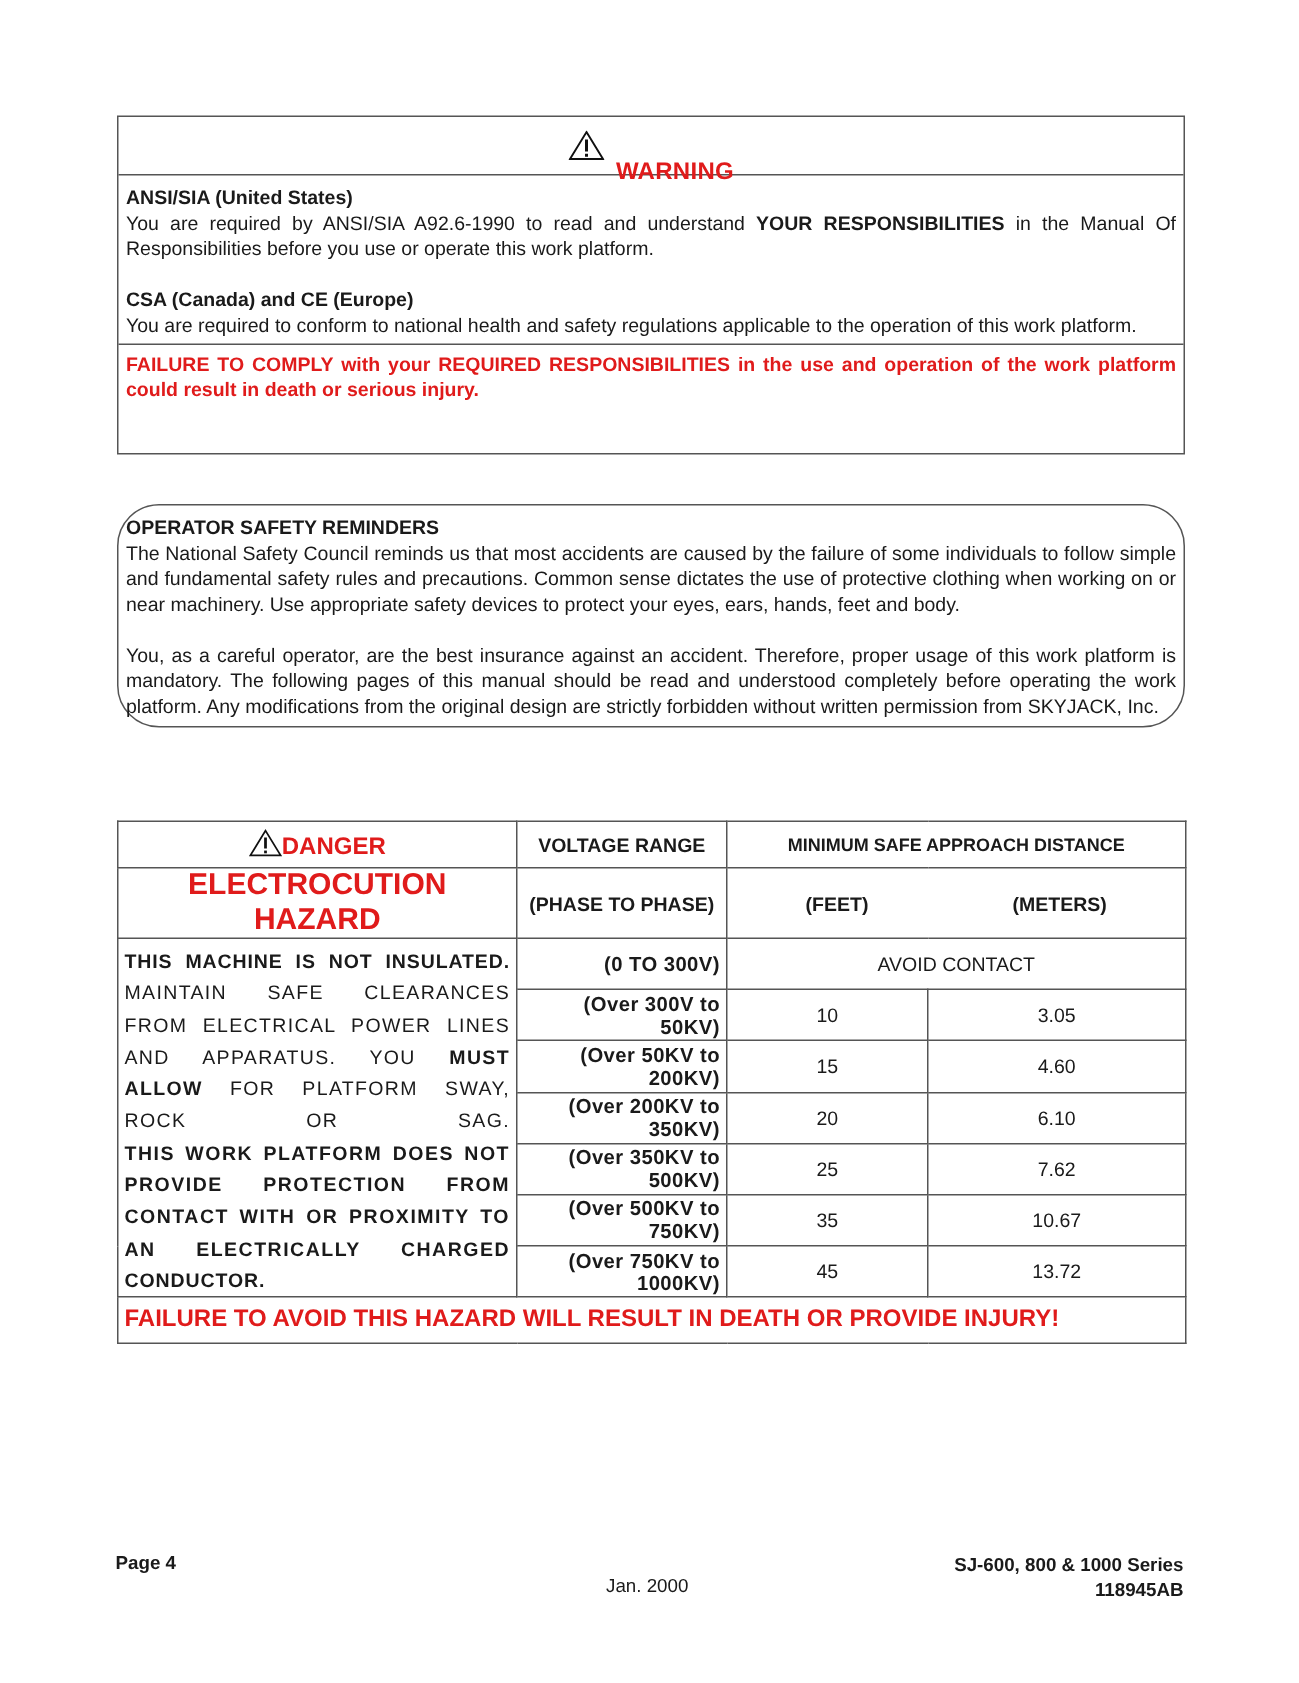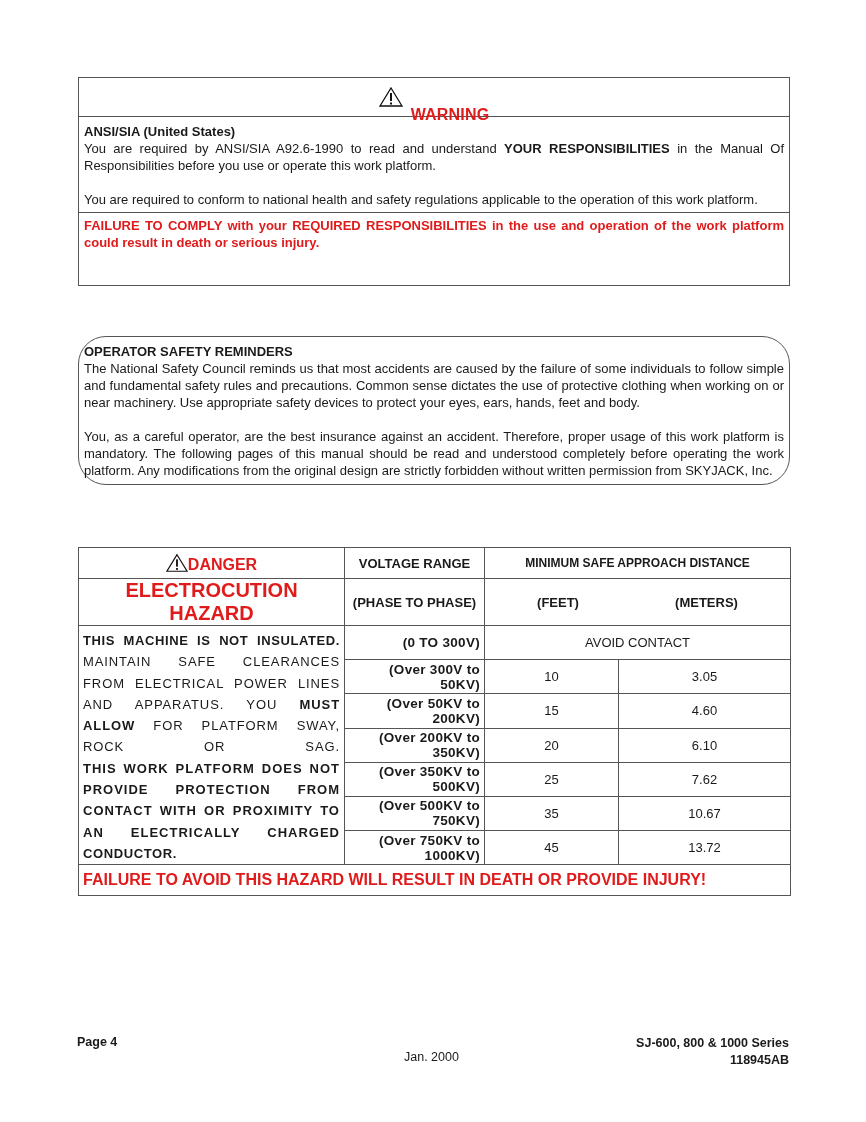--- a/index.html
+++ b/index.html
@@ -50,20 +50,21 @@
           <rect x="11" y="6" width="2" height="8" fill="#111"></rect>
           <rect x="11" y="15.5" width="2" height="2" fill="#111"></rect>
         </svg>
     </span>
     <span class="warn-title">WARNING</span>
   </div>
   <div class="warn-body">
     <p class="h">ANSI/SIA (United States)</p>
     <p><span>You are required by ANSI/SIA A92.6-1990 to read and understand </span><b>YOUR RESPONSIBILITIES</b><span> in the Manual Of Responsibilities before you use or operate this work platform.</span></p>
     <div class="gap"></div>
+    <p class="h">CSA (Canada) and CE (Europe)</p>
     <p>You are required to conform to national health and safety regulations applicable to the operation of this work platform.</p>
   </div>
   <div class="warn-foot">FAILURE  TO COMPLY with your REQUIRED RESPONSIBILITIES in the use and operation of the work platform could result in death or serious injury.</div>
 </div>
 
 <div class="box" style="top:336px;border-radius:28px;">
   <div class="rem">
     <p class="h">OPERATOR SAFETY REMINDERS</p>
     <p>The National Safety Council reminds us that most accidents are caused by the failure of some individuals to follow simple and fundamental safety rules and precautions. Common sense dictates the use of protective clothing when working on or near machinery. Use appropriate safety devices to protect your eyes, ears, hands, feet and body.</p>
     <div class="gap"></div>

